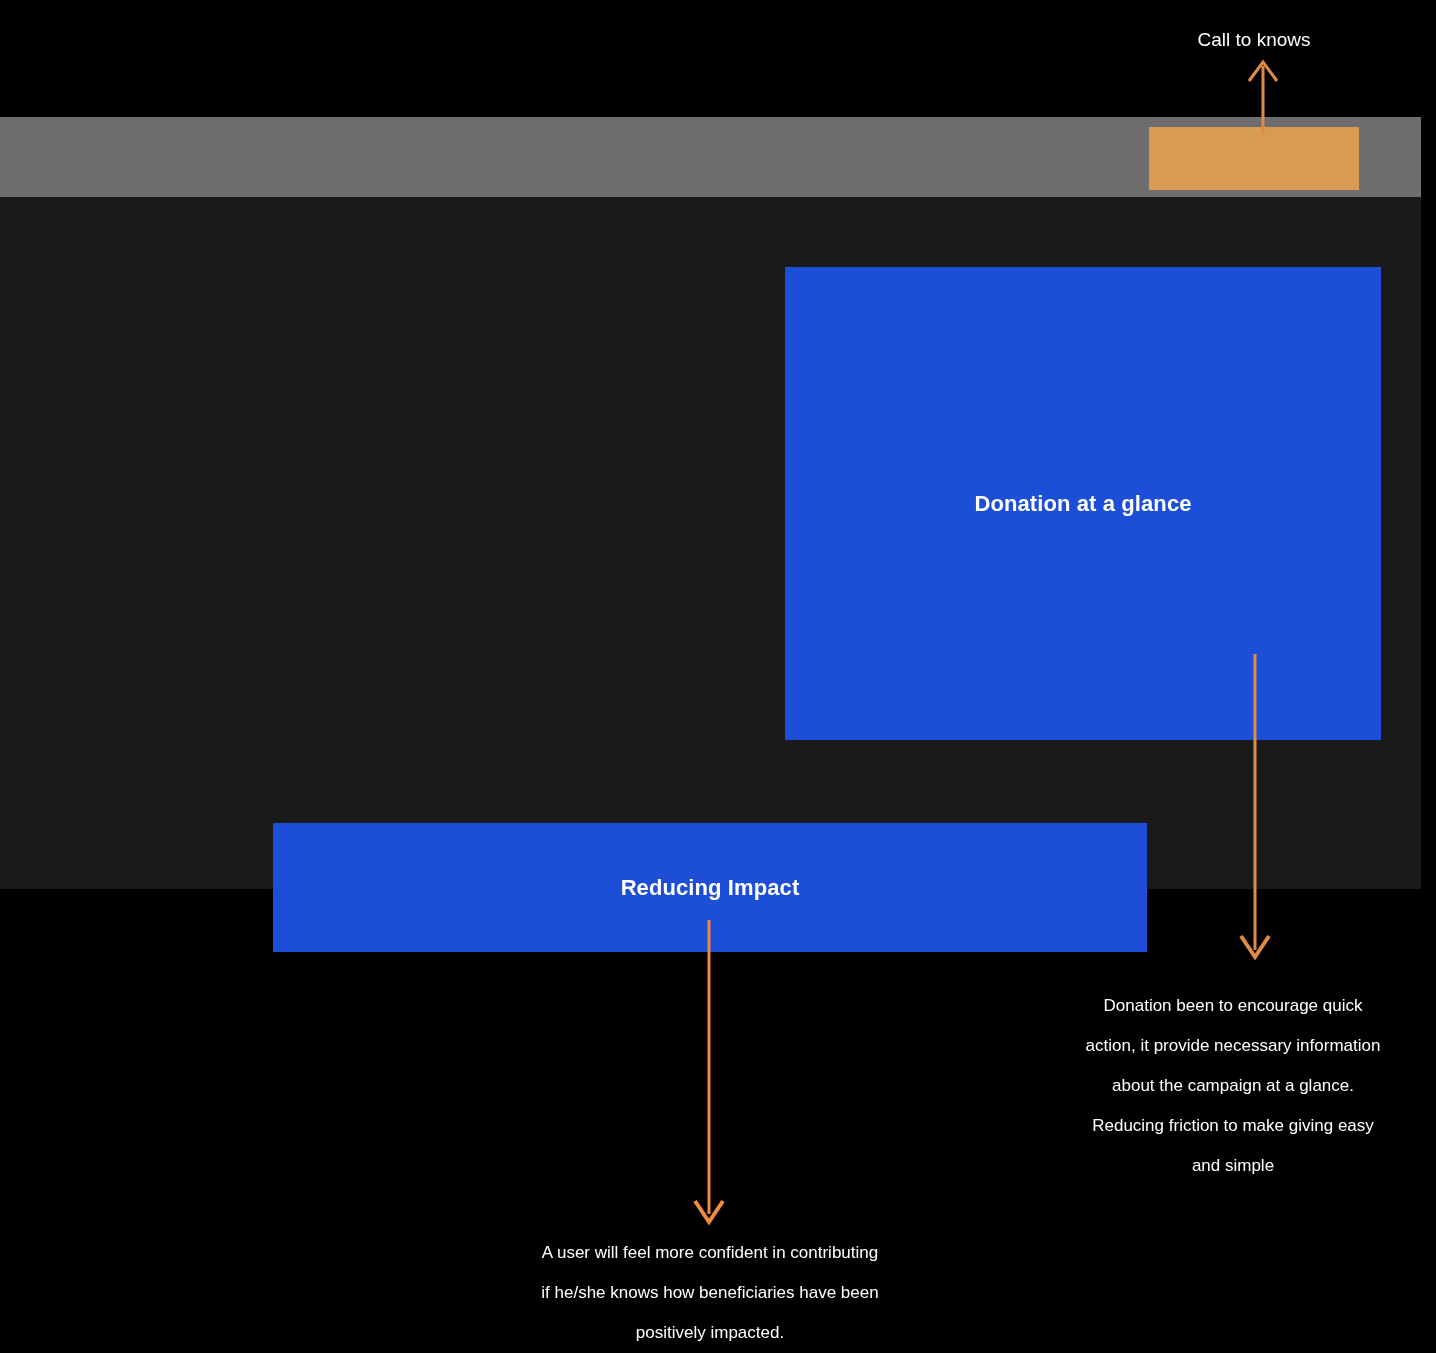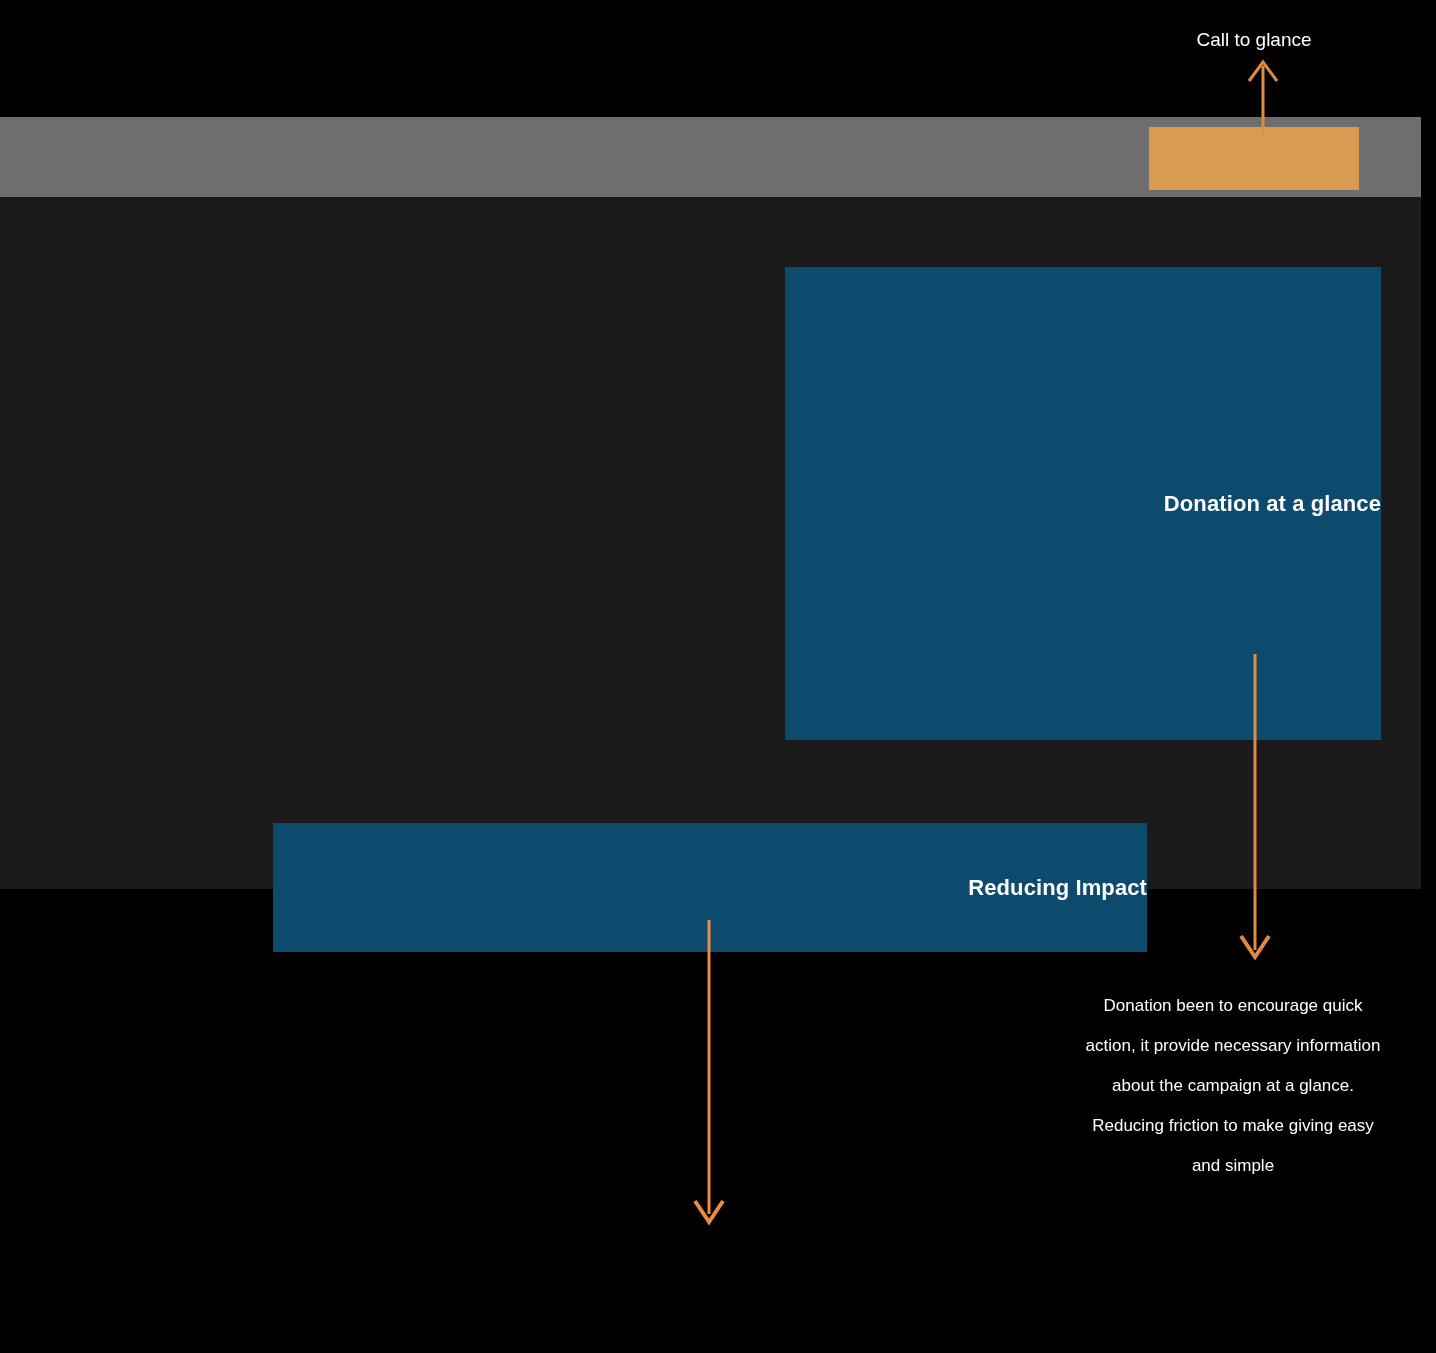--- a/index.html
+++ b/index.html
@@ -45,24 +45,24 @@
     position: absolute;
     left: 0px;
     top: 197px;
     width: 1421px;
     height: 692px;
     background: #1a1a1a;
   }
 
   .block {
     position: absolute;
-    background: #0c4a6e;
+    background: #1d4ed8;
     display: flex;
     align-items: center;
-    justify-content: flex-end;
+    justify-content: center;
   }
 
   .block-label {
     color: #ffffff;
     font-weight: bold;
     font-size: 22px;
     letter-spacing: 0.1px;
     line-height: 1;
   }
 
@@ -145,22 +145,25 @@
   <svg class="arrow" style="left:1225px; top:650px;" width="60" height="320">
     <line x1="30" y1="4" x2="30" y2="300" stroke="#e08b44" stroke-width="3"></line>
     <polyline points="16,286 30,307 44,286" fill="none" stroke="#e08b44" stroke-width="4" stroke-linecap="butt" stroke-linejoin="miter"></polyline>
   </svg>
 
   <svg class="arrow" style="left:679px; top:916px;" width="60" height="320">
     <line x1="30" y1="4" x2="30" y2="298" stroke="#ee8b3c" stroke-width="3"></line>
     <polyline points="16,285 30,306 44,285" fill="none" stroke="#ee8b3c" stroke-width="4" stroke-linecap="butt" stroke-linejoin="miter"></polyline>
   </svg>
 
-  <div class="annotation annotation-cta">Call to glance</div>
+  <div class="annotation annotation-cta">Call to knows</div>
 
   <div class="annotation annotation-card">Donation been to encourage quick
 action, it provide necessary information
 about the campaign at a glance.
 Reducing friction to make giving easy
 and simple</div>
 
+  <div class="annotation annotation-impact">A user will feel more confident in contributing
+if he/she knows how beneficiaries have been
+positively impacted.</div>
 
 </div>
 
 </body></html>

